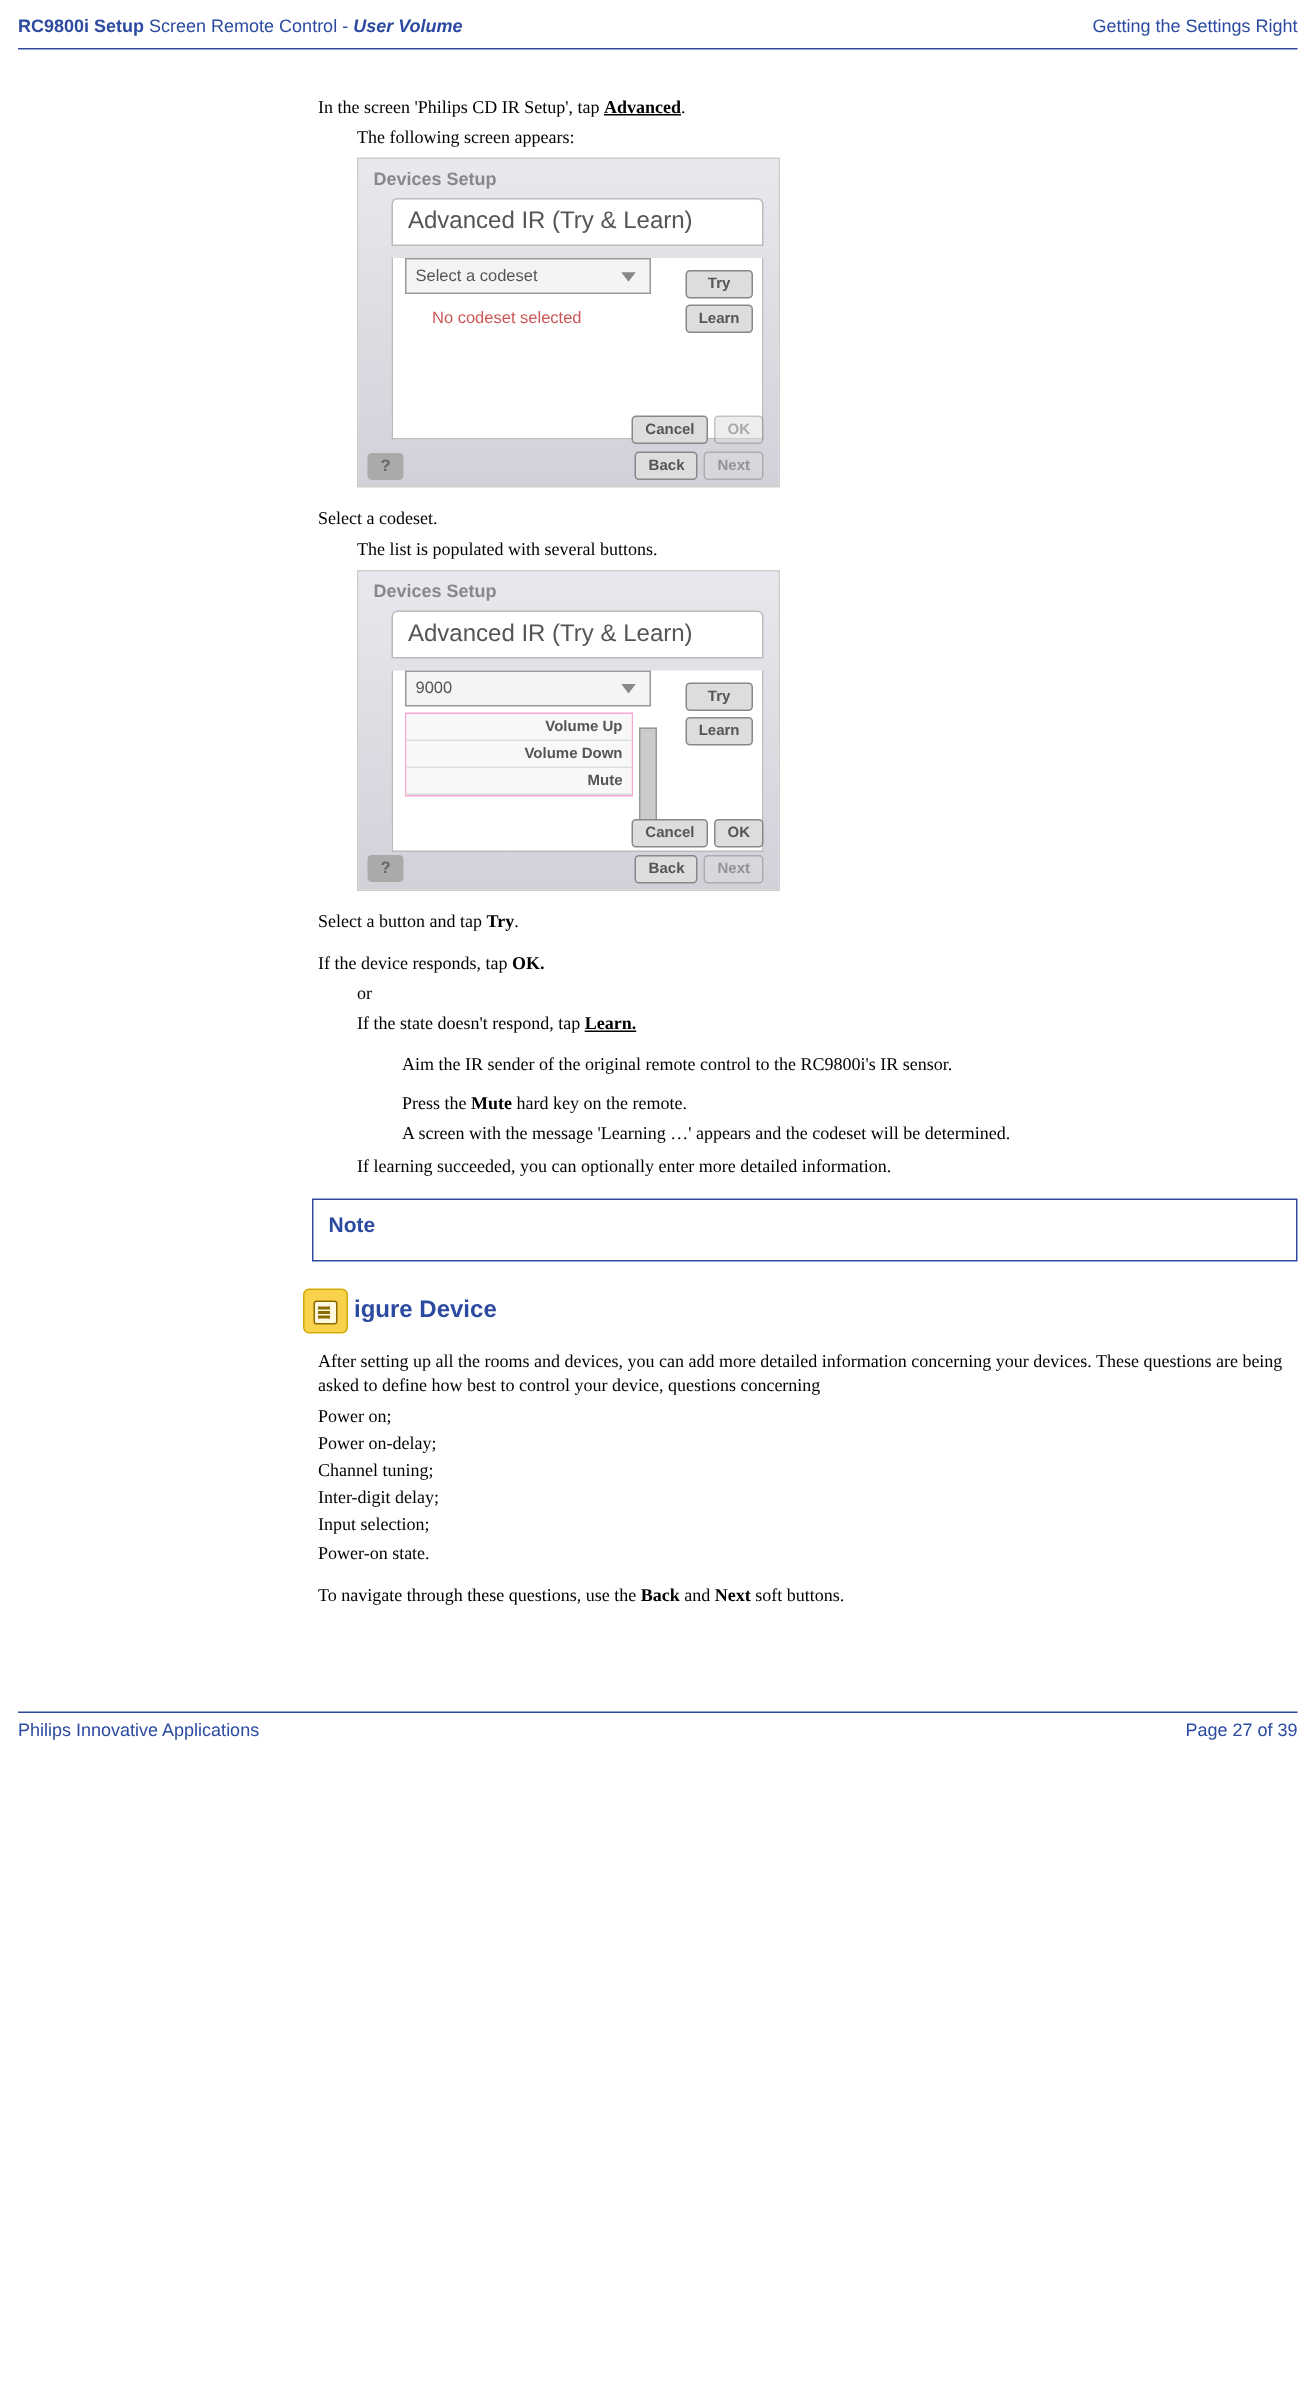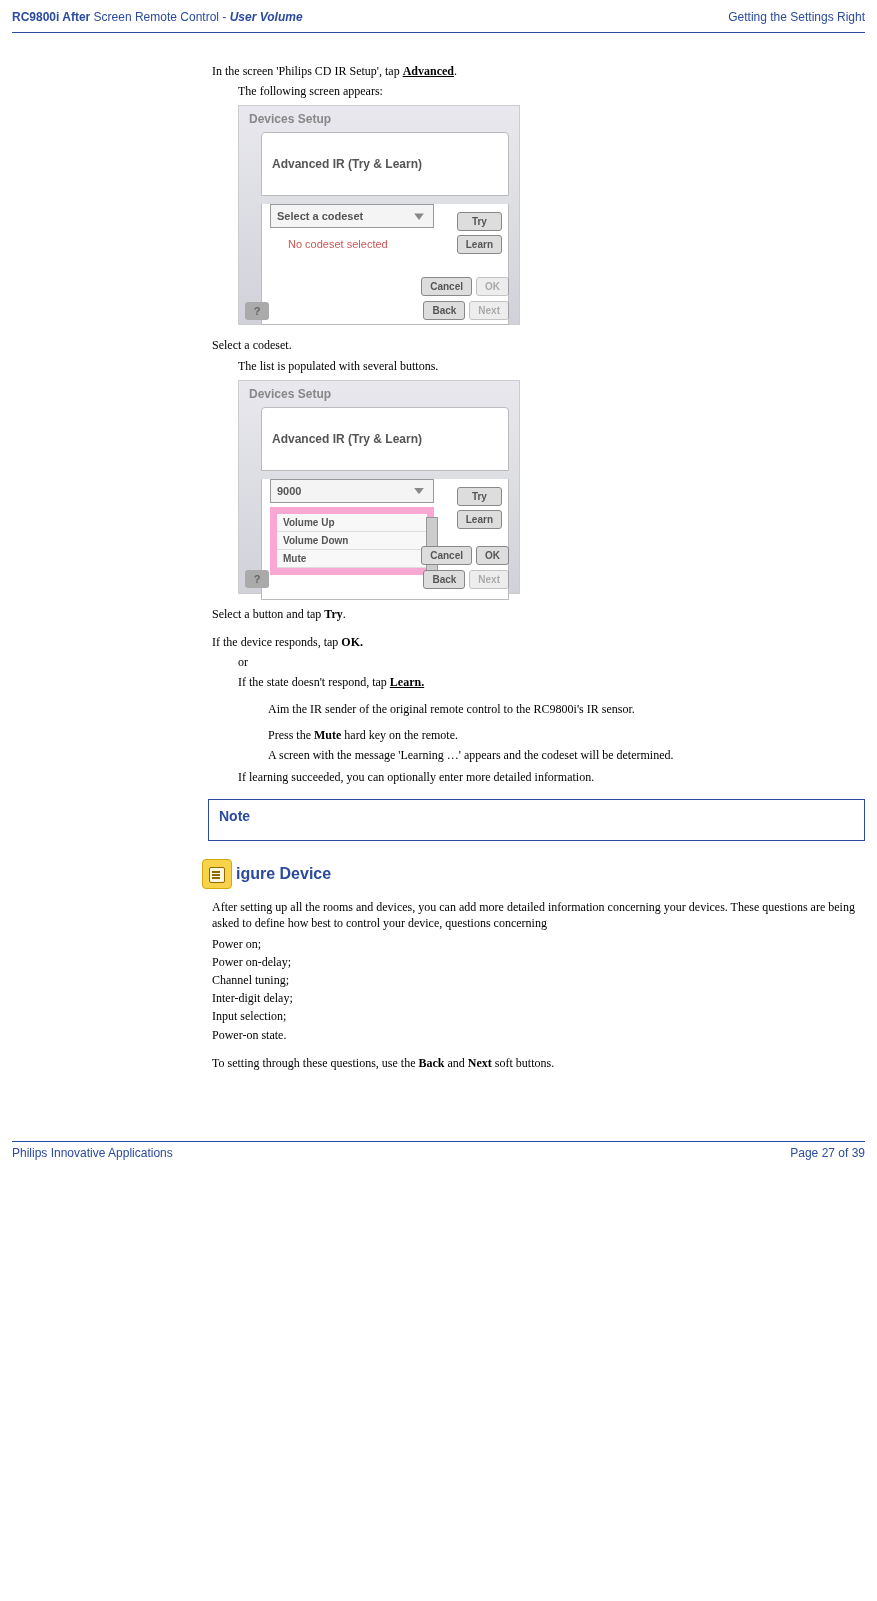--- a/index.html
+++ b/index.html
@@ -57,23 +57,23 @@
   .ss-title {
     font-family: Verdana, sans-serif;
     font-size: 12px;
     font-weight: bold;
     color: #888;
     padding: 6px 10px 2px;
   }
   .ss-tab {
     background: #fff;
     margin: 4px 10px 0 22px;
-    padding: 24px 10px;
-    font-size: 12px;
-    font-weight: bold;
+    padding: 6px 10px;
+    font-size: 16px;
+    font-weight: normal;
     color: #555;
     border: 1px solid #bbb;
     border-radius: 4px 4px 0 0;
   }
   .ss-body {
     background: #fff;
     margin: 0 10px 0 22px;
     border: 1px solid #bbb;
     border-top: none;
     height: 120px;
@@ -82,21 +82,21 @@
   .ss-select {
     margin: 8px;
     border: 1px solid #999;
     background: #f4f4f4;
     font-size: 11px;
     padding: 4px 6px;
     width: 150px;
     display: flex;
     justify-content: space-between;
     align-items: center;
-    font-weight: bold;
+    font-weight: normal;
     color: #555;
   }
   .ss-arrow {
     width: 16px; height: 14px;
     background: #888;
     clip-path: polygon(20% 30%, 80% 30%, 50% 75%);
   }
   .ss-nocode {
     color: #c55;
     font-size: 11px;
@@ -146,21 +146,22 @@
     text-align: center;
     font-size: 11px;
     color: #666;
     line-height: 18px;
     font-weight: bold;
   }
   .ss-foot-r { display: flex; gap: 4px; }
   .ss-list {
     margin: 4px 6px 0 8px;
     width: 150px;
-    border: 7px solid #f9a8d4;
+    border: 1px solid #f9a8d4;
+    text-align: right;
   }
   .ss-list div {
     font-size: 10px;
     padding: 3px 6px;
     border-bottom: 1px solid #ddd;
     background: #f8f8f8;
     font-weight: bold;
     color: #555;
   }
   .ss-scroll {
@@ -234,21 +235,21 @@
   }
   .bullets p { margin-bottom: 2px; }
 </style>
 </head>
 <body>
 
 <div class="page">
 
   <div class="header-row">
     <div class="header-left">
-      <span class="product">RC9800i After</span><span> Screen Remote Control - </span><span class="um">User Volume</span>
+      <span class="product">RC9800i Setup</span><span> Screen Remote Control - </span><span class="um">User Volume</span>
     </div>
     <div class="header-right">Getting the Settings Right</div>
   </div>
   <hr class="hr-blue">
 
   <div class="content">
 
     <p class="step">
       <span>In the screen 'Philips CD IR Setup', tap </span><span class="bold underline">Advanced</span><span>.</span>
     </p>
@@ -349,21 +350,21 @@
     <div class="bullets">
       <p>Power on;</p>
       <p>Power on-delay;</p>
       <p>Channel tuning;</p>
       <p>Inter-digit delay;</p>
       <p>Input selection;</p>
       <p>Power-on state.</p>
     </div>
 
     <p style="margin-top:12px">
-      <span>To setting through these questions, use the </span><span class="bold">Back</span><span> and </span><span class="bold">Next</span><span> soft buttons.</span>
+      <span>To navigate through these questions, use the </span><span class="bold">Back</span><span> and </span><span class="bold">Next</span><span> soft buttons.</span>
     </p>
 
   </div>
 
   <div class="footer">
     <div>Philips Innovative Applications</div>
     <div>Page 27 of 39</div>
   </div>
 
 </div>

